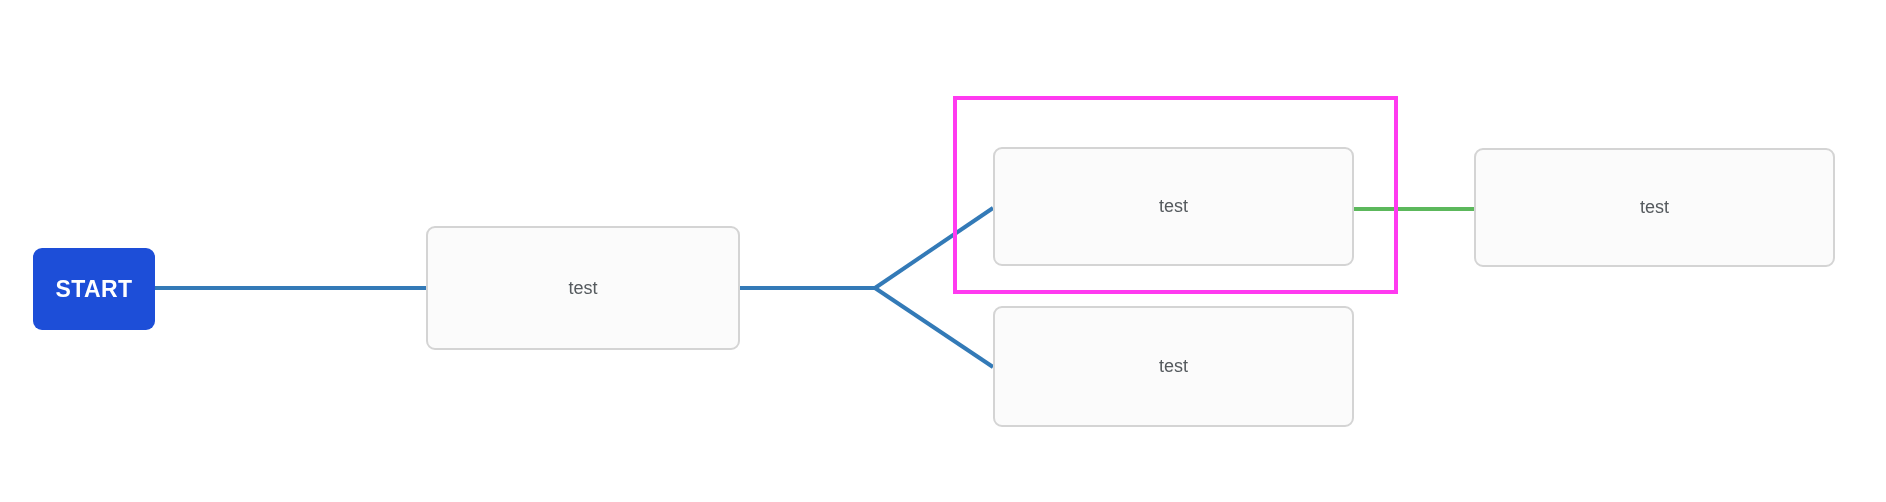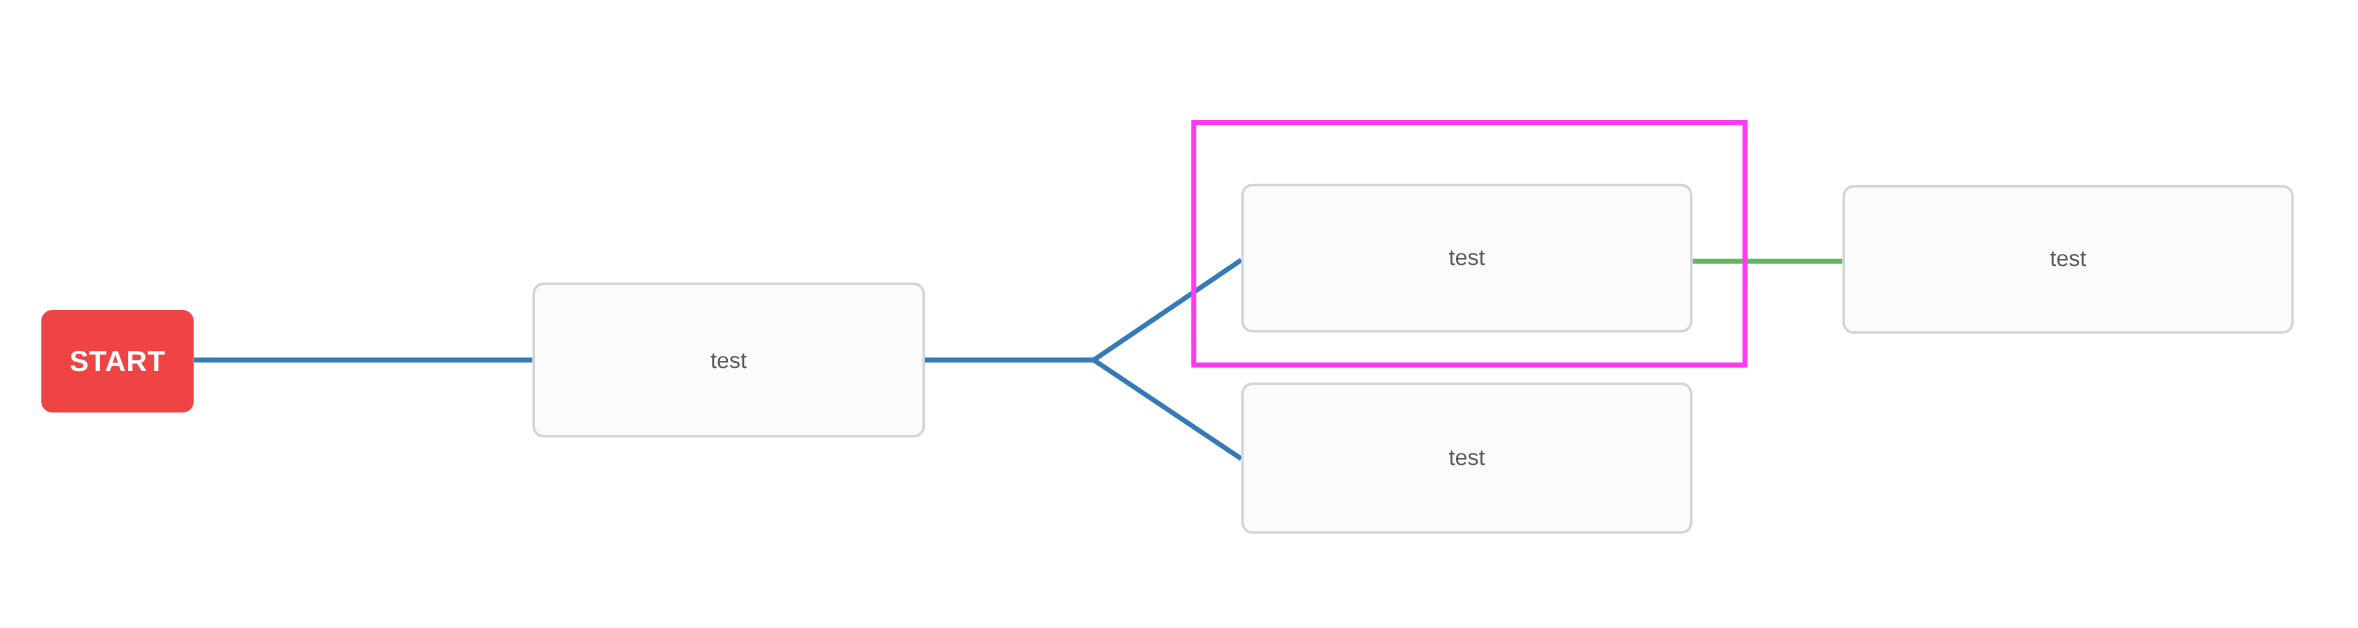--- a/index.html
+++ b/index.html
@@ -29,21 +29,21 @@
     pointer-events: none;
   }
   .node {
     position: absolute;
     box-sizing: border-box;
     display: flex;
     align-items: center;
     justify-content: center;
   }
   .node-start {
-    background: #ef4444;
+    background: #1d4ed8;
     border-radius: 9px;
     color: #ffffff;
     font-size: 23px;
     font-weight: bold;
     letter-spacing: 0.4px;
   }
   .node-task {
     background: #fbfbfb;
     border: 2px solid #d4d4d4;
     border-radius: 9px;

